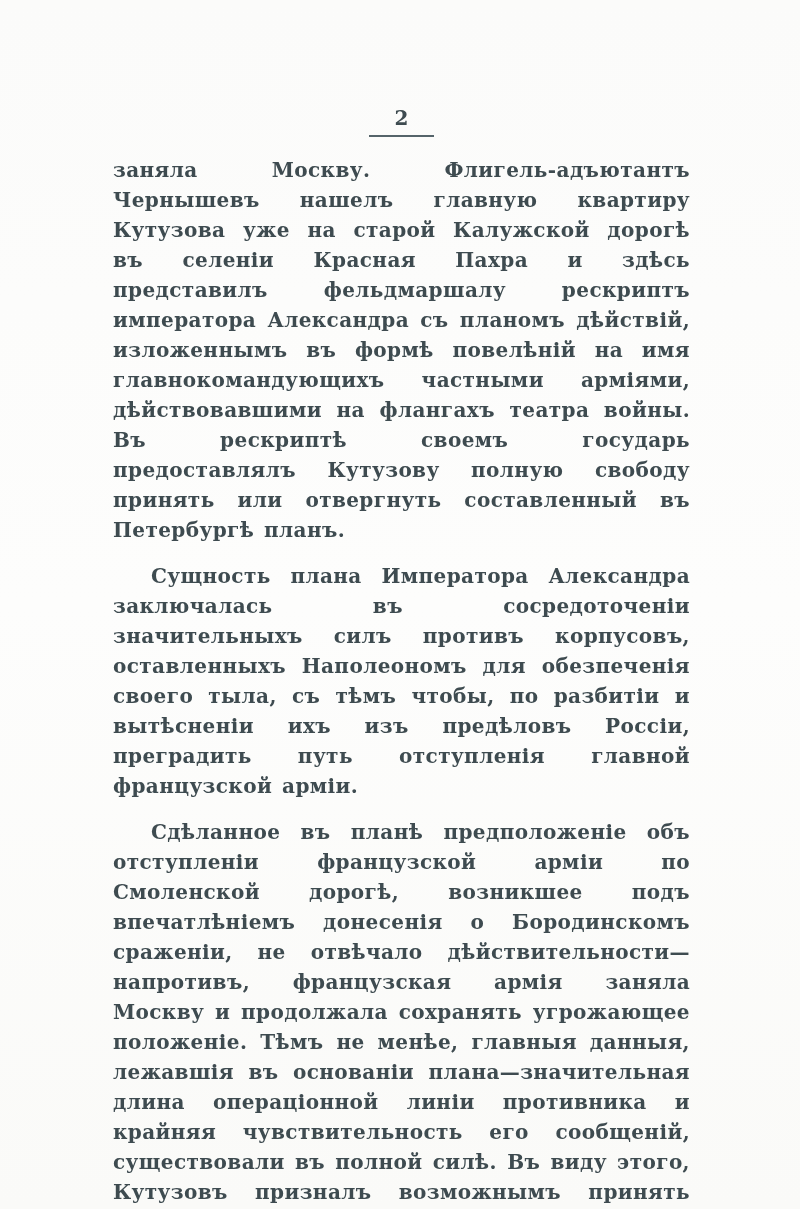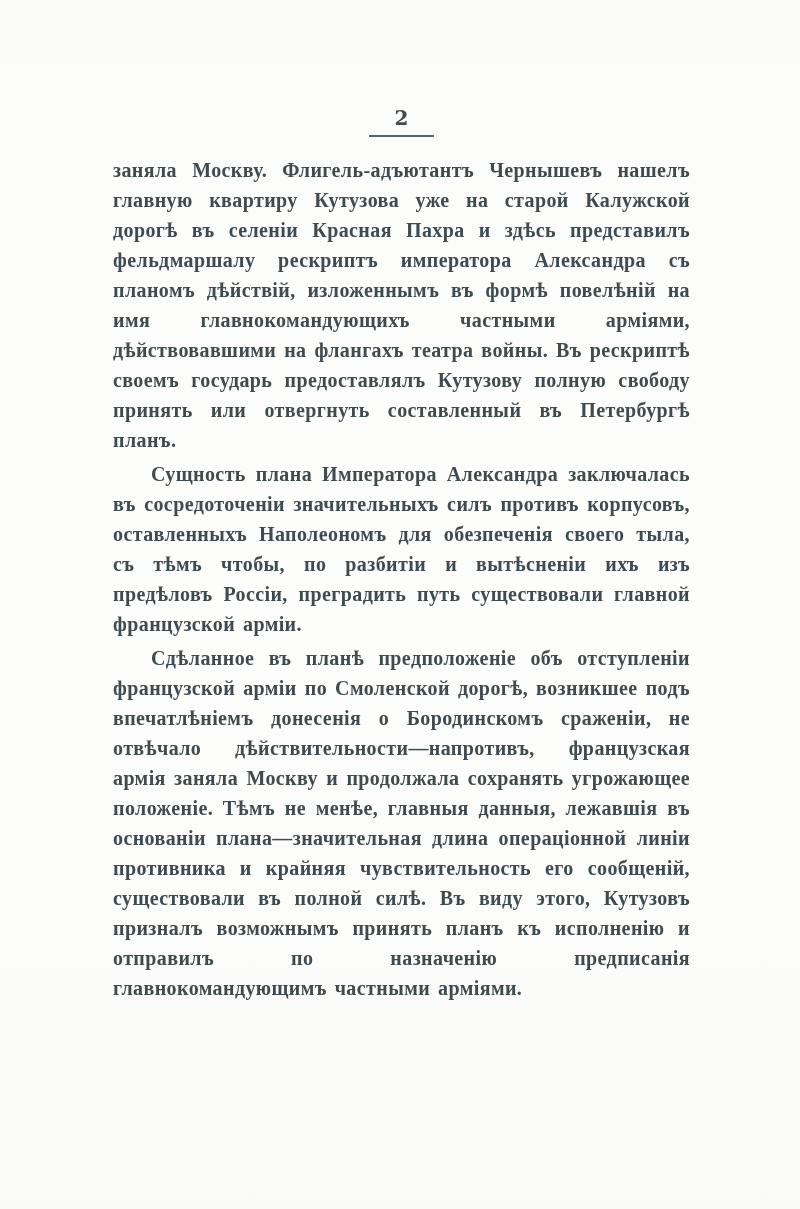--- a/index.html
+++ b/index.html
@@ -35,37 +35,36 @@
   }
   .text-block {
     font-size: 20px;
     line-height: 30px;
     text-align: justify;
     font-weight: 600;
     letter-spacing: 0.4px;
     word-spacing: 2.5px;
   }
   .text-block p {
-    margin: 4px 0 3px 0;
+    margin: 16px 0 3px 0;
     text-indent: 38px;
-    font-family: Liberation Serif, serif;
   }
   .text-block p.no-indent {
     text-indent: 0;
   }
 </style>
 </head>
 <body>
 
 <div class="scan-page">
 
   <div class="page-number-wrap">
     <span class="page-number">2</span>
   </div>
 
   <div class="text-block">
     <p class="no-indent">заняла Москву. Флигель-адъютантъ Чернышевъ нашелъ главную квартиру Кутузова уже на старой Калужской дорогѣ въ селеніи Красная Пахра и здѣсь представилъ фельдмаршалу рескриптъ императора Александра съ планомъ дѣйствій, изложеннымъ въ формѣ повелѣній на имя главнокомандующихъ частными арміями, дѣйствовавшими на флангахъ театра войны. Въ рескриптѣ своемъ государь предоставлялъ Кутузову полную свободу принять или отвергнуть составленный въ Петербургѣ планъ.</p>
-    <p>Сущность плана Императора Александра заключалась въ сосредоточеніи значительныхъ силъ противъ корпусовъ, оставленныхъ Наполеономъ для обезпеченія своего тыла, съ тѣмъ чтобы, по разбитіи и вытѣсненіи ихъ изъ предѣловъ Россіи, преградить путь существовали главной французской арміи.</p>
+    <p>Сущность плана Императора Александра заключалась въ сосредоточеніи значительныхъ силъ противъ корпусовъ, оставленныхъ Наполеономъ для обезпеченія своего тыла, съ тѣмъ чтобы, по разбитіи и вытѣсненіи ихъ изъ предѣловъ Россіи, преградить путь отступленія главной французской арміи.</p>
     <p>Сдѣланное въ планѣ предположеніе объ отступленіи французской арміи по Смоленской дорогѣ, возникшее подъ впечатлѣніемъ донесенія о Бородинскомъ сраженіи, не отвѣчало дѣйствительности—напротивъ, французская армія заняла Москву и продолжала сохранять угрожающее положеніе. Тѣмъ не менѣе, главныя данныя, лежавшія въ основаніи плана—значительная длина операціонной линіи противника и крайняя чувствительность его сообщеній, существовали въ полной силѣ. Въ виду этого, Кутузовъ призналъ возможнымъ принять планъ къ исполненію и отправилъ по назначенію предписанія главнокомандующимъ частными арміями.</p>
 
   </div>
 
 </div>
 
 </body></html>

